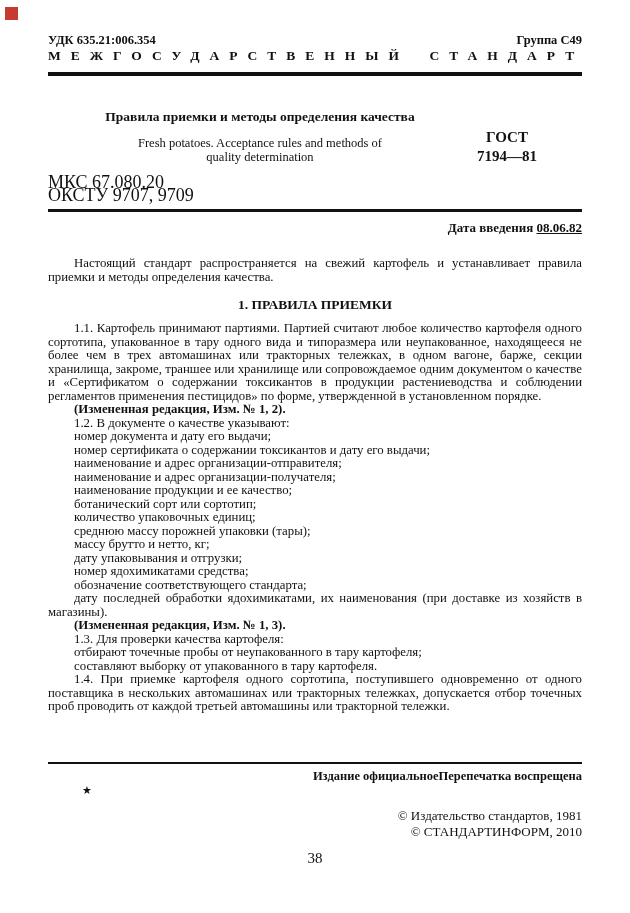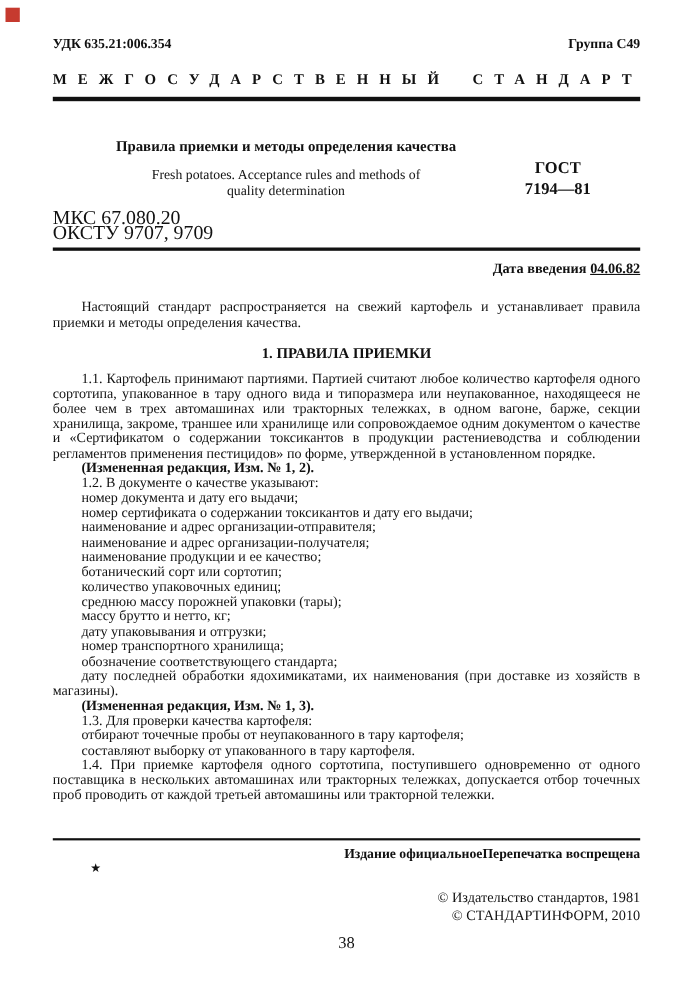--- a/index.html
+++ b/index.html
@@ -16,21 +16,21 @@
   .corner-marker{
     position:absolute;left:5px;top:7px;width:13px;height:13px;
     background:#c63a2f;
   }
   .top-row{
     display:flex;justify-content:space-between;
     padding-top:34px;
     font-size:12.5px;font-weight:bold;line-height:13px;
   }
   .std-header{
-    margin-top:17px;
+    margin-top:1px;
     font-size:13.5px;font-weight:bold;white-space:nowrap;
     letter-spacing:10px;word-spacing:7px;margin-right:-10px;
     overflow:hidden;
   }
   .rule1{margin-top:8px;height:4px;background:#111;}
   .rule2{margin-top:7px;height:3px;background:#111;}
   .title-row{display:flex;margin-top:22px;}
   .title-col{flex:1;padding-left:40px;text-align:center;}
   .doc-title{font-size:14px;font-weight:bold;line-height:16px;}
   .doc-subtitle{font-size:13.5px;font-weight:bold;margin-top:11px;line-height:16px;}
@@ -84,40 +84,40 @@
   </div>
 
   <div class="codes">
     <div>МКС  67.080.20</div>
     <div>ОКСТУ 9707, 9709</div>
   </div>
   <div class="rule2"></div>
 
   <div class="date-line">
     <span>Дата введения</span>
-    <span class="dv">04.06.82</span>
+    <span class="dv">08.06.82</span>
   </div>
 
   <div class="doc-body">
       <p class="bl para">Настоящий стандарт распространяется на свежий картофель и устанавливает правила приемки и методы определения качества.</p>
       <p class="bl heading">1. ПРАВИЛА ПРИЕМКИ</p>
       <p class="bl para">1.1. Картофель принимают партиями. Партией считают любое количество картофеля одного сортотипа, упакованное в тару одного вида и типоразмера или неупакованное, находящееся не более чем в трех автомашинах или тракторных тележках, в одном вагоне, барже, секции хранилища, закроме, траншее или хранилище или сопровождаемое одним документом о качестве и «Сертификатом о содержании токсикантов в продукции растениеводства и соблюдении регламентов применения пестицидов» по форме, утвержденной в установленном порядке.</p>
       <p class="bl parab">(Измененная редакция, Изм. № 1, 2).</p>
       <p class="bl para">1.2. В документе о качестве указывают:</p>
       <p class="bl para">номер документа и дату его выдачи;</p>
       <p class="bl para">номер сертификата о содержании токсикантов и дату его выдачи;</p>
       <p class="bl para">наименование и адрес организации-отправителя;</p>
       <p class="bl para">наименование и адрес организации-получателя;</p>
       <p class="bl para">наименование продукции и ее качество;</p>
       <p class="bl para">ботанический сорт или сортотип;</p>
       <p class="bl para">количество упаковочных единиц;</p>
       <p class="bl para">среднюю массу порожней упаковки (тары);</p>
       <p class="bl para">массу брутто и нетто, кг;</p>
       <p class="bl para">дату упаковывания и отгрузки;</p>
-      <p class="bl para">номер транспортного хранилища;</p>
+      <p class="bl para">номер ядохимикатами средства;</p>
       <p class="bl para">обозначение соответствующего стандарта;</p>
       <p class="bl para">дату последней обработки ядохимикатами, их наименования (при доставке из хозяйств в магазины).</p>
       <p class="bl parab">(Измененная редакция, Изм. № 1, 3).</p>
       <p class="bl para">1.3. Для проверки качества картофеля:</p>
       <p class="bl para">отбирают точечные пробы от неупакованного в тару картофеля;</p>
       <p class="bl para">составляют выборку от упакованного в тару картофеля.</p>
       <p class="bl para">1.4. При приемке картофеля одного сортотипа, поступившего одновременно от одного поставщика в нескольких автомашинах или тракторных тележках, допускается отбор точечных проб проводить от каждой третьей автомашины или тракторной тележки.</p>
     </div>
 
   <div class="footer">

